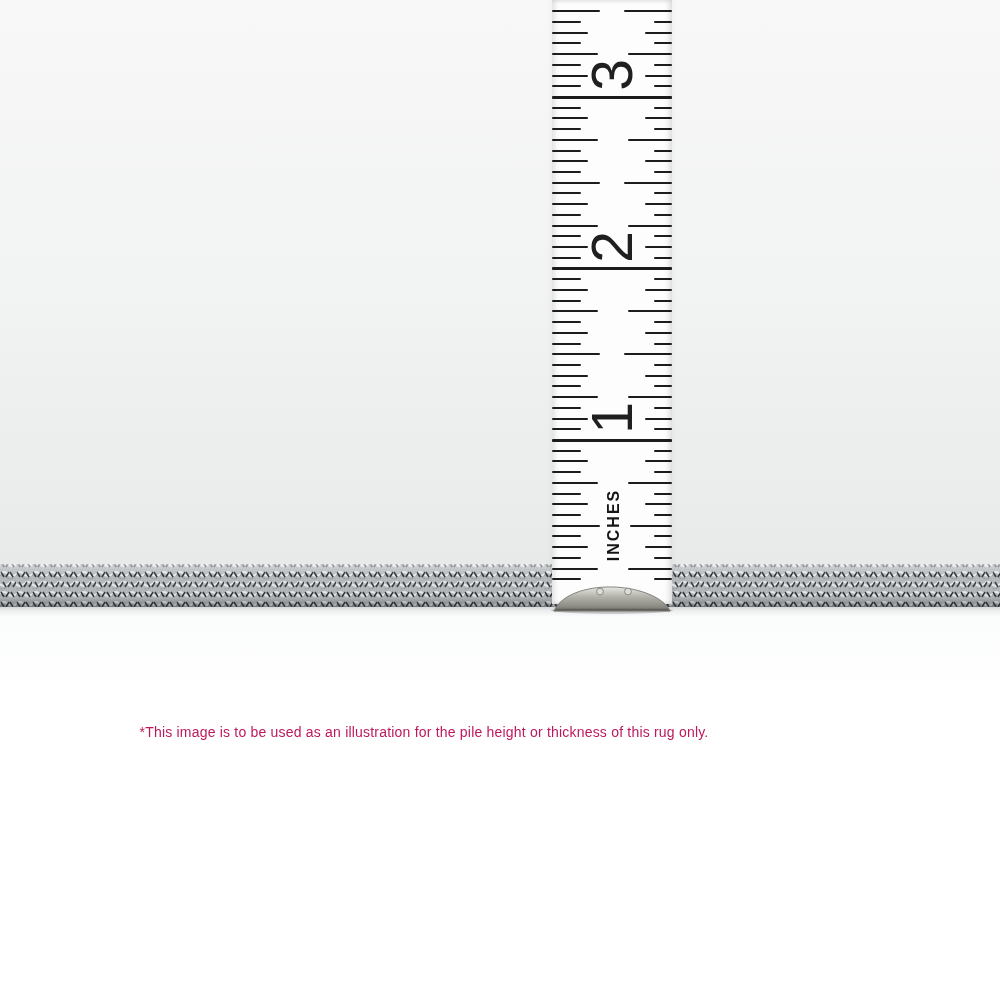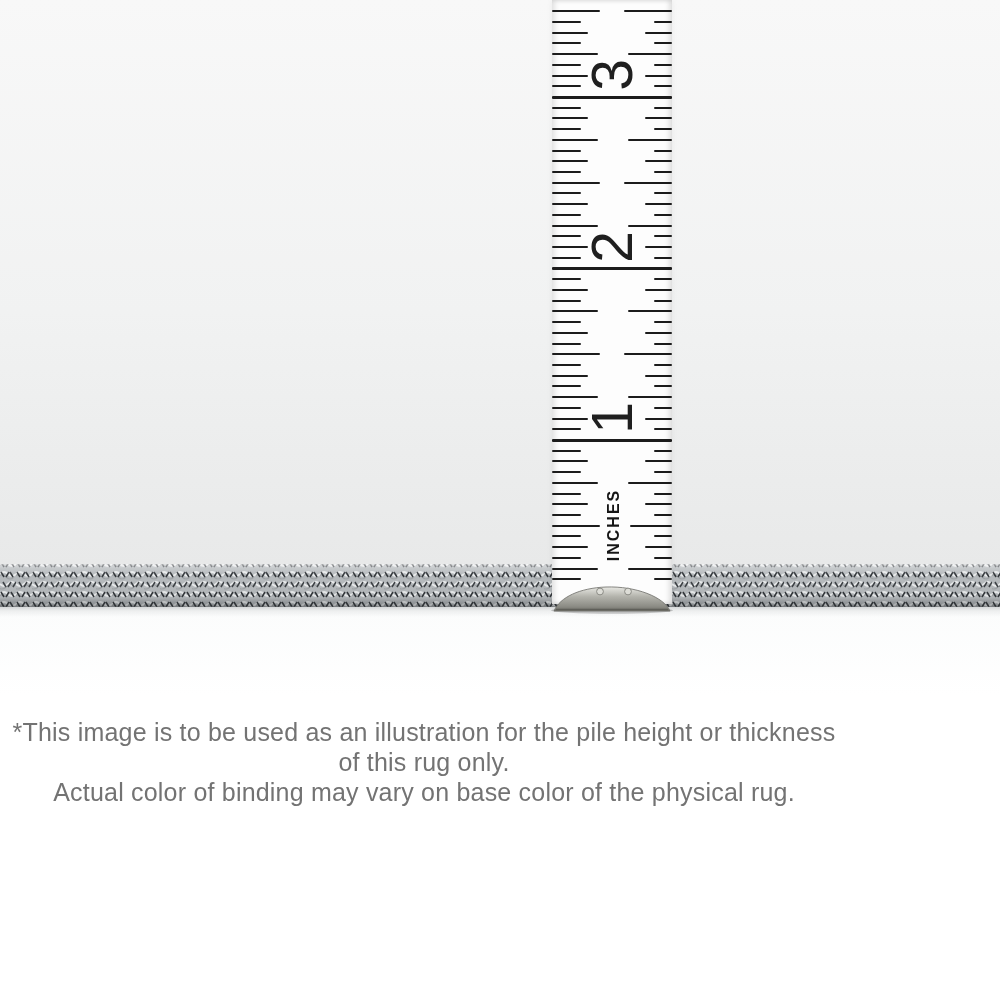--- a/index.html
+++ b/index.html
@@ -27,21 +27,21 @@
   .inch-num{position:absolute;left:50%;color:#1f1f1f;font-size:57px;line-height:1;
             font-family:"Liberation Sans",sans-serif;font-weight:400;
             transform:translate(-50%,-50%) rotate(-90deg);white-space:nowrap;}
   .inches-label{position:absolute;left:52%;top:525px;color:#151515;font-size:16px;
             font-weight:700;letter-spacing:2px;line-height:1;
             transform:translate(-50%,-50%) rotate(-90deg);white-space:nowrap;}
   .end-clip{position:absolute;left:-2px;top:578px;width:124px;height:36px;}
 
   
   .disclaimer{position:absolute;left:0;top:717px;width:848px;text-align:center;
-              color:#737373;font-size:25px;line-height:30px;letter-spacing:.2px;z-index:3;}
+              color:#be185d;font-size:14px;line-height:30px;letter-spacing:.2px;z-index:3;}
 </style>
 </head>
 <body>
 
 <div class="scene">
 
   <div class="bg-top"></div>
   <div class="bg-bottom"></div>
 
   <svg class="rug-band" viewBox="0 0 1000 43" preserveAspectRatio="none">
@@ -192,16 +192,15 @@
       <ellipse cx="62" cy="32.5" rx="61" ry="3.2" fill="rgba(70,70,70,0.28)"></ellipse>
       <path d="M4,33 C10,19 30,10 56,9 C86,8 114,19 120,33 Z" fill="url(#metal)" stroke="#6a6a64" stroke-width="0.8"></path>
       <path d="M6,31.5 L118,31.5" stroke="#5f5f59" stroke-width="1.4"></path>
       <circle cx="50" cy="13.5" r="3.4" fill="#dddDD7" stroke="#8b8b85" stroke-width="1"></circle>
       <circle cx="78" cy="13.5" r="3.4" fill="#dddDD7" stroke="#8b8b85" stroke-width="1"></circle>
     </svg>
   </div>
 
   <div class="disclaimer">
     <div>*This image is to be used as an illustration for the pile height or thickness of this rug only.</div>
-    <div>Actual color of binding may vary on base color of the physical rug.</div>
   </div>
 
 </div>
 
 </body></html>

